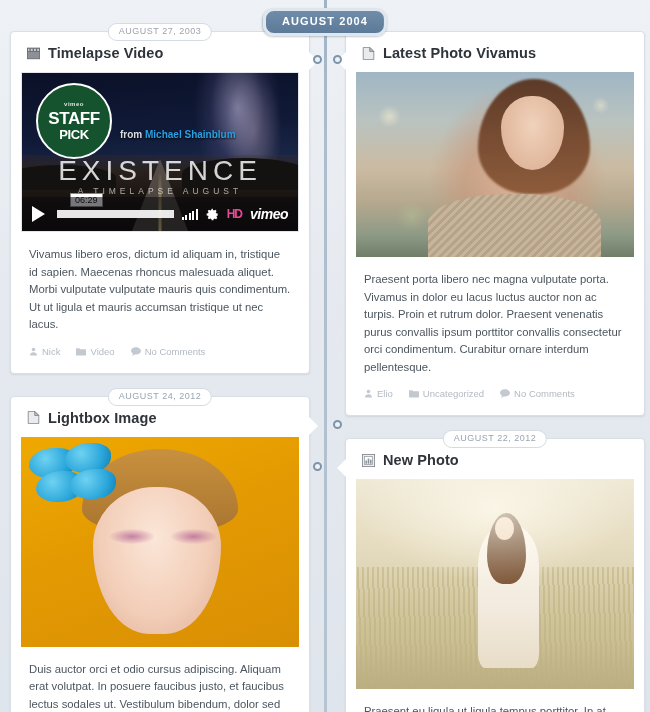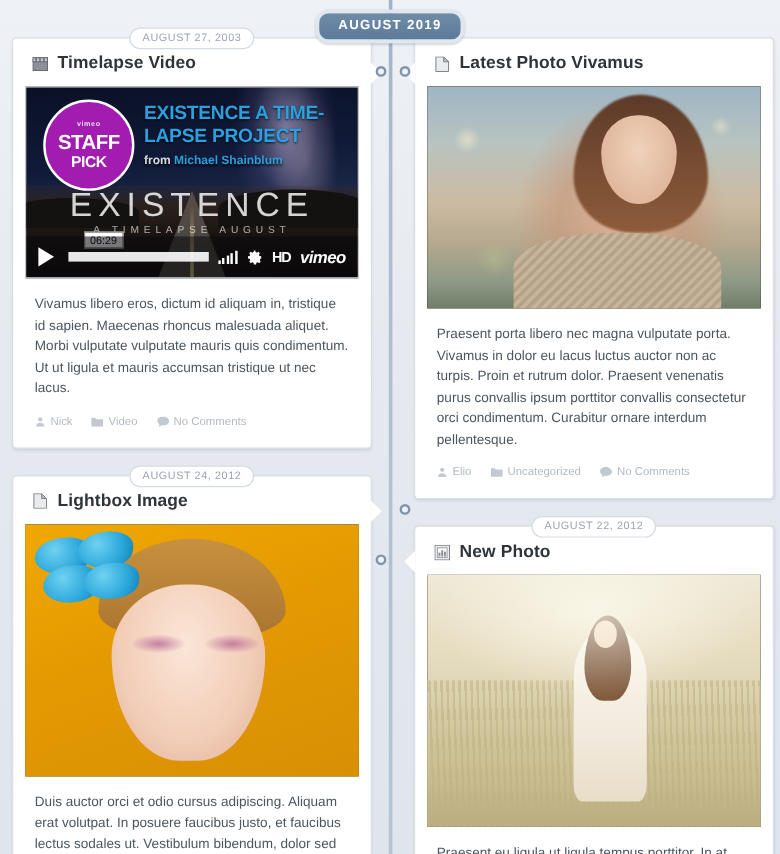--- a/index.html
+++ b/index.html
@@ -171,21 +171,21 @@
     position:absolute; bottom:0; left:50%; transform:translateX(-50%);
     width:3px; height:60px;
     background: linear-gradient(180deg, rgba(230,200,120,0) 0%, rgba(230,205,130,.85) 100%);
   }
   .hill {
     position:absolute; bottom:26%; border-radius:50% 50% 0 0; background:#141210;
   }
   .staff-pick {
     position:absolute; left:14px; top:10px;
     width:76px; height:76px; border-radius:50%;
-    background:#a21caf; border:2px solid #fff;
+    background:#14532d; border:2px solid #fff;
     color:#fff; text-align:center;
     display:flex; flex-direction:column; align-items:center; justify-content:center;
     font-weight:bold; line-height:1;
   }
   .sp-vimeo { font-size:6px; letter-spacing:.5px; opacity:.85; margin-bottom:3px; }
   .sp-staff { font-size:17px; letter-spacing:-.4px; }
   .sp-pick  { font-size:13px; letter-spacing:-.4px; margin-top:1px; }
   .vimeo-headline {
     position:absolute; left:98px; top:12px; right:8px;
     color:#2aa0e0; font-size:16px; font-weight:bold; line-height:19px;
@@ -218,21 +218,21 @@
   }
   .scrub { flex:1; height:8px; background:rgba(255,255,255,.9); position:relative; }
   .time-chip {
     position:absolute; bottom:24px; left:48px;
     background:#fff; color:#111; font-size:9px; font-weight:normal;
     padding:1px 4px; border:1px solid #888;
   }
   .bars { display:flex; align-items:flex-end; gap:1.5px; height:11px; }
   .bars i { width:2px; background:#fff; display:block; }
   .gear { width:13px; height:13px; fill:#fff; }
-  .hd { color:#ffffff; font-size:12px; font-weight:bold; letter-spacing:-1px; }
+  .hd { color:#ec4899; font-size:12px; font-weight:bold; letter-spacing:-1px; }
   .vimeo-logo { color:#fff; font-size:14px; font-style:italic; font-weight:bold; letter-spacing:-.5px; }
 
   
   .portrait-a { position:absolute; inset:0;
     background:
       radial-gradient(ellipse 130px 150px at 58% 62%, rgba(222,176,150,.95) 0%, rgba(200,150,122,.6) 40%, rgba(0,0,0,0) 68%),
       linear-gradient(180deg, #9fb6c4 0%, #b9c3c0 26%, #cbbba2 52%, #b6a98f 70%, #8e9a86 88%, #6f7d69 100%);
   }
   .portrait-a .hair {
     position:absolute; left:44%; top:4%; width:40%; height:62%;
@@ -314,21 +314,21 @@
   }
   .field-photo .haze {
     position:absolute; inset:0;
     background: radial-gradient(ellipse 70% 50% at 50% 14%, rgba(255,252,240,.75) 0%, rgba(255,250,235,0) 70%);
   }
 </style>
 </head>
 <body>
 
 <div id="timeline-spine"></div>
-<div id="month-badge">AUGUST 2019</div>
+<div id="month-badge">AUGUST 2004</div>
 
 <div id="columns">
 
   <div class="col col-left">
 
     <article class="post">
       <span class="notch"></span>
       <span class="dot"></span>
       <div class="date-pill">AUGUST 27, 2003</div>
 
@@ -351,21 +351,20 @@
           <div class="hill" style="right:-4%; width:46%; height:20%;"></div>
           <div class="road"></div>
           <div class="road-line"></div>
 
           <div class="staff-pick">
             <span class="sp-vimeo">vimeo</span>
             <span class="sp-staff">STAFF</span>
             <span class="sp-pick">PICK</span>
           </div>
 
-          <div class="vimeo-headline">EXISTENCE A TIME-LAPSE PROJECT</div>
           <div class="vimeo-from">
             <span>from</span>
             <b>Michael Shainblum</b>
           </div>
 
           <div class="existence-title">EXISTENCE</div>
           <div class="existence-sub">A TIMELAPSE AUGUST</div>
 
           <div class="time-chip">06:29</div>
 

